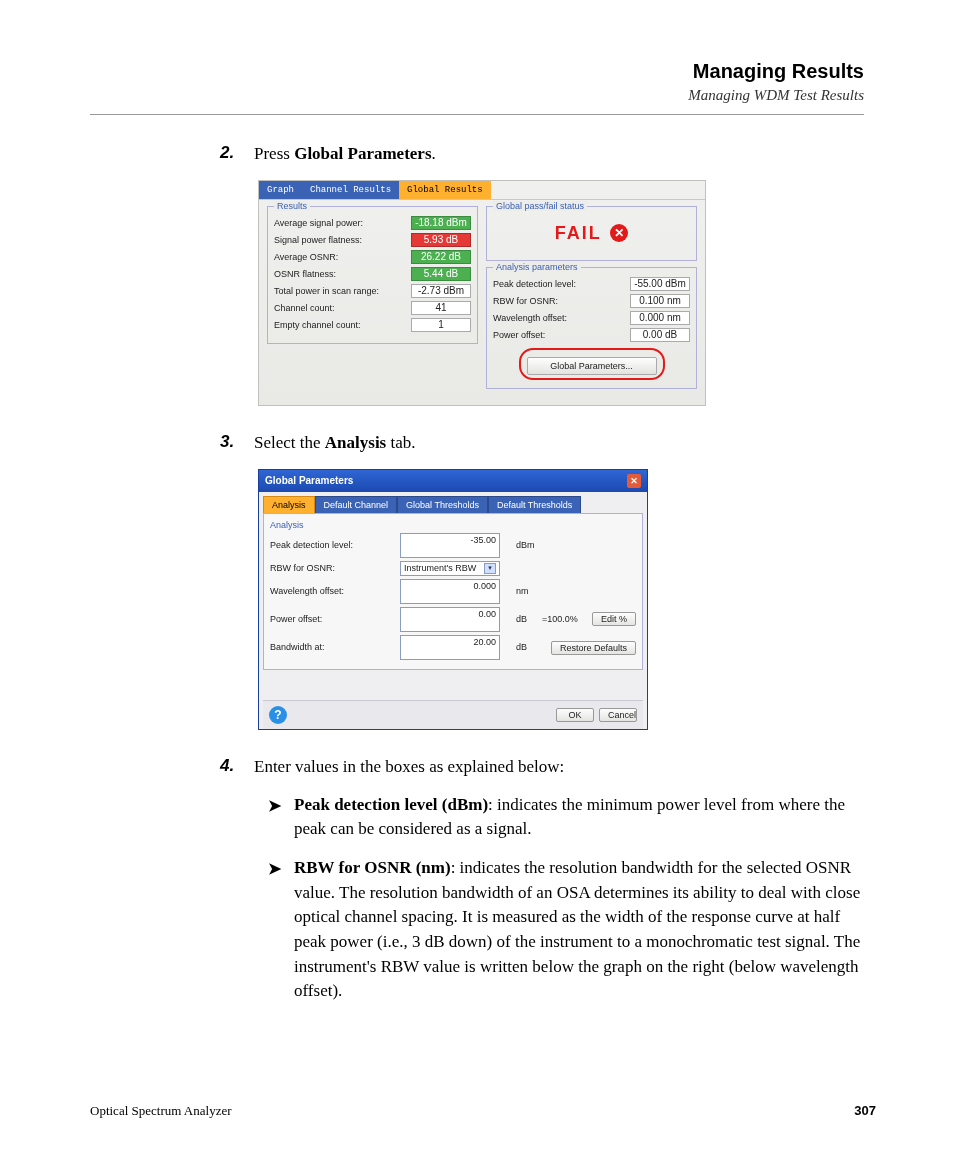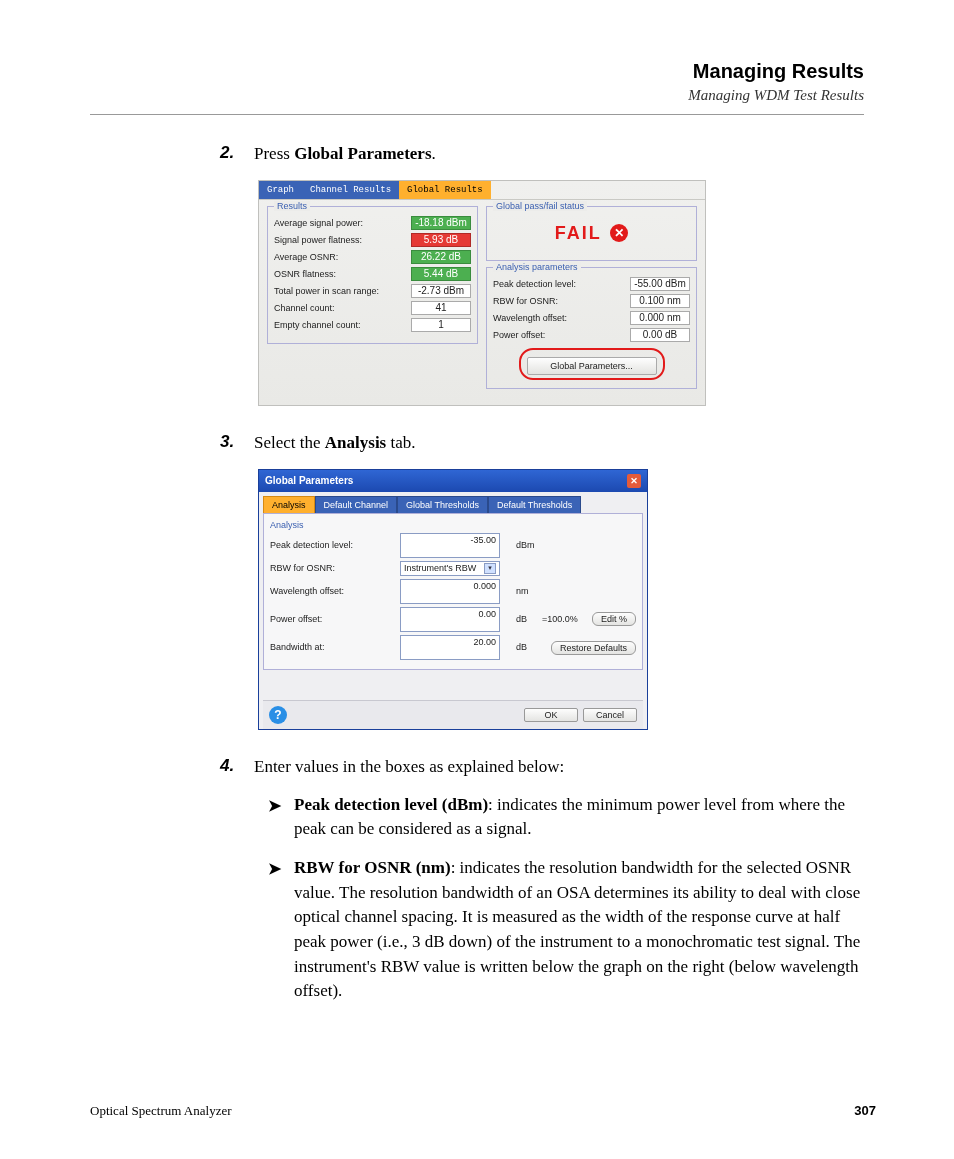--- a/index.html
+++ b/index.html
@@ -55,25 +55,25 @@
   .s2-panel { border:1px solid #b0b0d8; background:#f7f7f8; padding:6px; }
   .s2-sub { color:#3a5fb0; font-size:9px; margin-bottom:3px; }
   .s2-row { display:flex; align-items:center; margin:3px 0; }
   .s2-row .lbl { width:130px; }
   .s2-input { width:100px; height:25px; border:1px solid #8a9cc4; background:#fff; text-align:right; padding:0 3px; font-size:9px; line-height:13px; }
   .s2-select { width:100px; height:15px; border:1px solid #8a9cc4; background:#fff; padding:0 3px; font-size:9px; display:flex; justify-content:space-between; align-items:center;}
   .s2-select .dd { width:12px;height:11px;background:#cfe0ff;border:1px solid #8a9cc4;display:flex;align-items:center;justify-content:center;font-size:7px;color:#334;}
   .s2-unit { margin-left:16px; width:22px; }
   .s2-pct { margin-left:4px; width:50px; }
   .s2-btn { border:1px solid #999; background:linear-gradient(#fdfdfd,#e4e4e2); font-size:9px; padding:1px 8px; border-radius:2px; }
-  .s2-btn-rt { margin-left:auto;border-radius:6px; }
+  .s2-btn-rt { margin-left:auto; }
   .s2-footer { background:#e9e9ed; padding:5px 6px; display:flex; align-items:center; justify-content:space-between; border-top:1px solid #c8c8d0; margin-top:30px;}
   .help-icon { width:18px;height:18px;border-radius:50%;background:#2a8fe6;color:#fff;display:flex;align-items:center;justify-content:center;font-weight:bold;font-size:12px;}
   .s2-fbtns { display:flex; gap:5px; }
-  .s2-fbtns .s2-btn { width:54px; text-align:center; }
+  .s2-fbtns .s2-btn { width:38px; text-align:center; }
 
   .bullet-block { margin-left:178px; margin-bottom:14px; display:flex; }
   .arrow { font-size:16px; font-weight:bold; width:26px; flex-shrink:0; line-height:1.35; margin-top:2px;}
   .bullet-text { font-size:17px; line-height:1.45; }
   .bullet-text b { font-weight:bold; }
 
   .page-footer { position:absolute; bottom:40px; left:90px; right:78px; display:flex; justify-content:space-between; font-size:13px; }
   .page-footer .product { font-family: Georgia, serif; }
   .page-footer .num { font-family: Arial, sans-serif; font-weight:bold; }
 </style>

